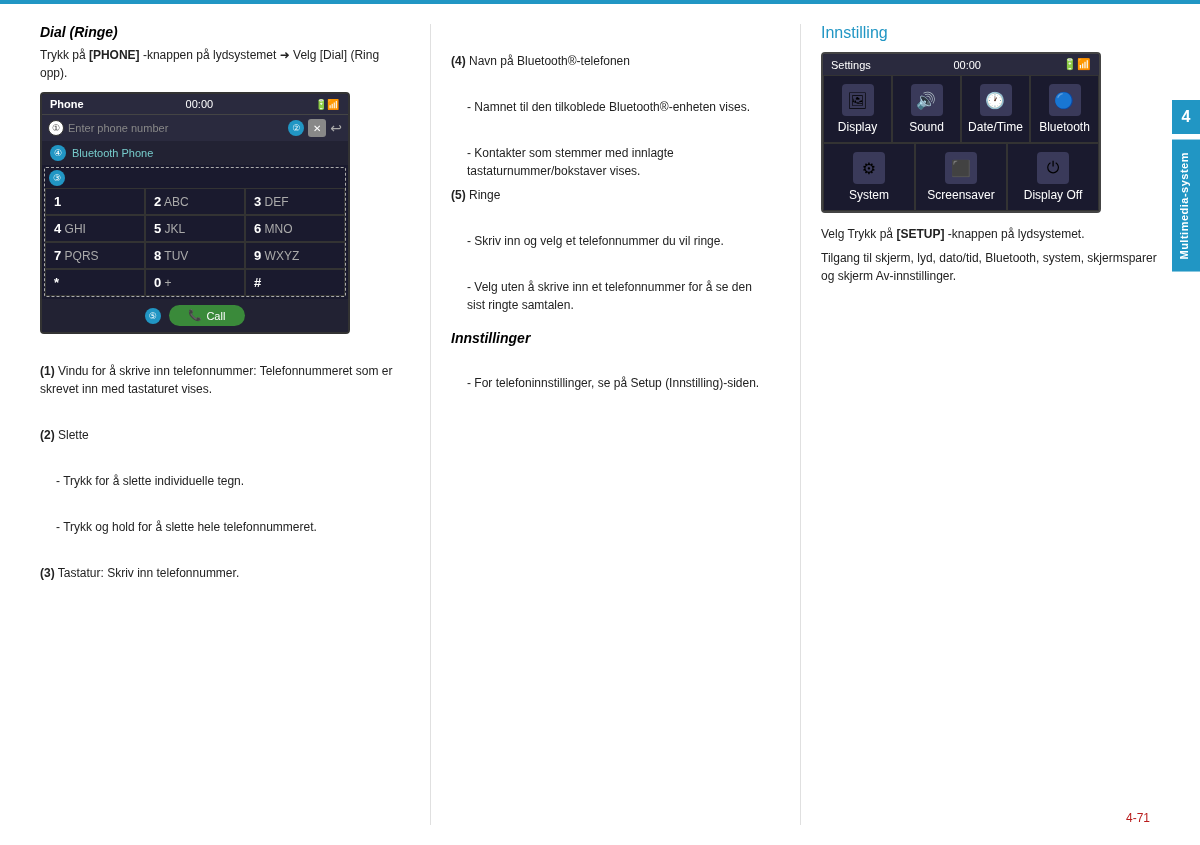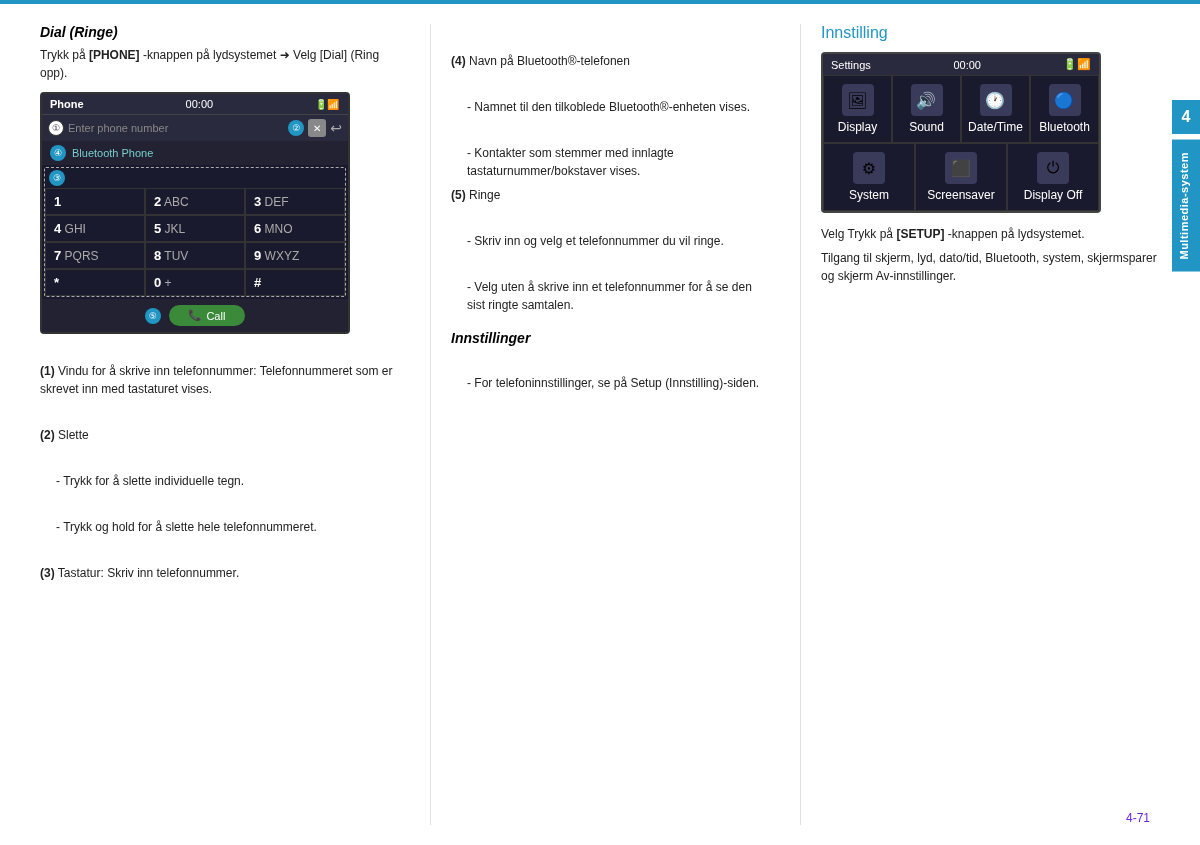--- a/index.html
+++ b/index.html
@@ -274,21 +274,21 @@
     .settings-label {
       color: white;
       font-size: 12px;
     }
 
     .page-number {
       position: absolute;
       bottom: 20px;
       right: 50px;
       font-size: 12px;
-      color: #6d28d9;
+      color: #b91c1c;
     }
 
     .dashed-box {
       border: 1.5px dashed #aaa;
       border-radius: 2px;
     }
   </style>
 </head>
 <body>
 

